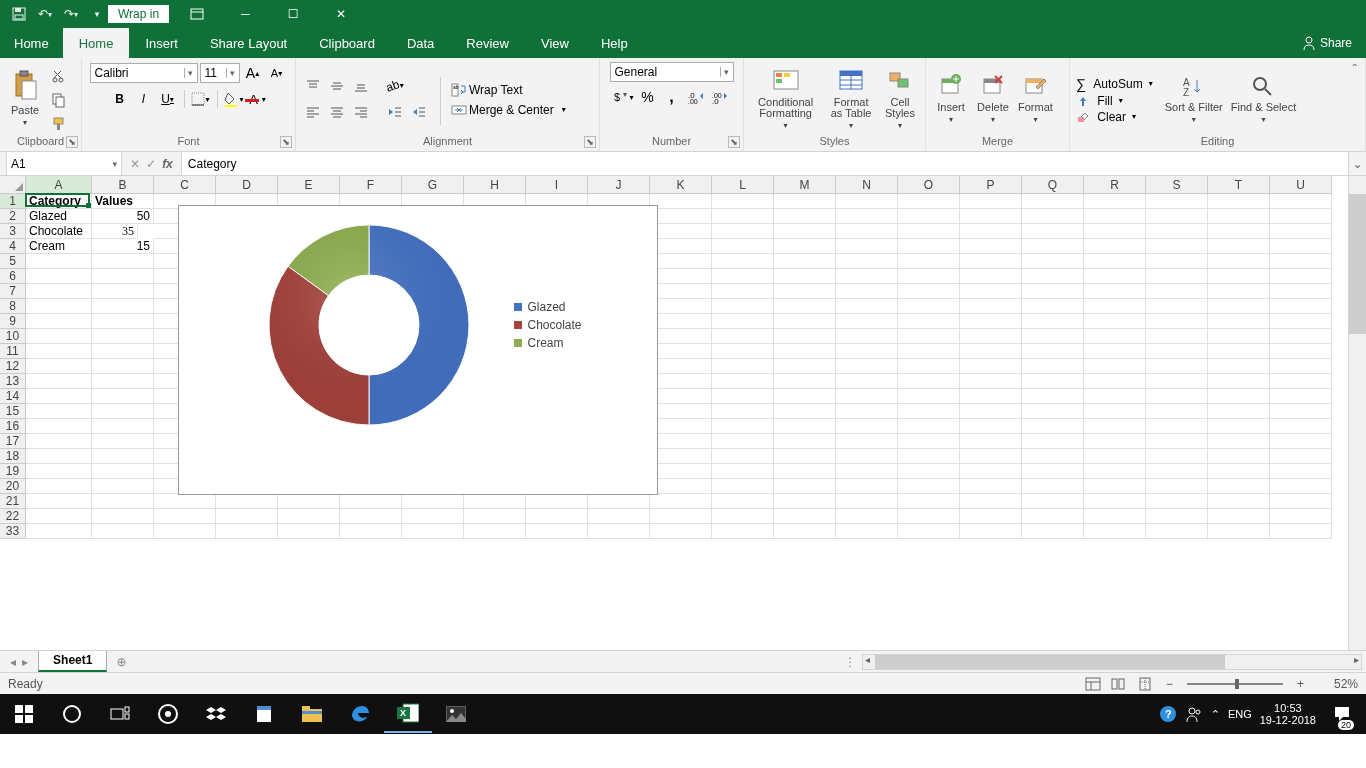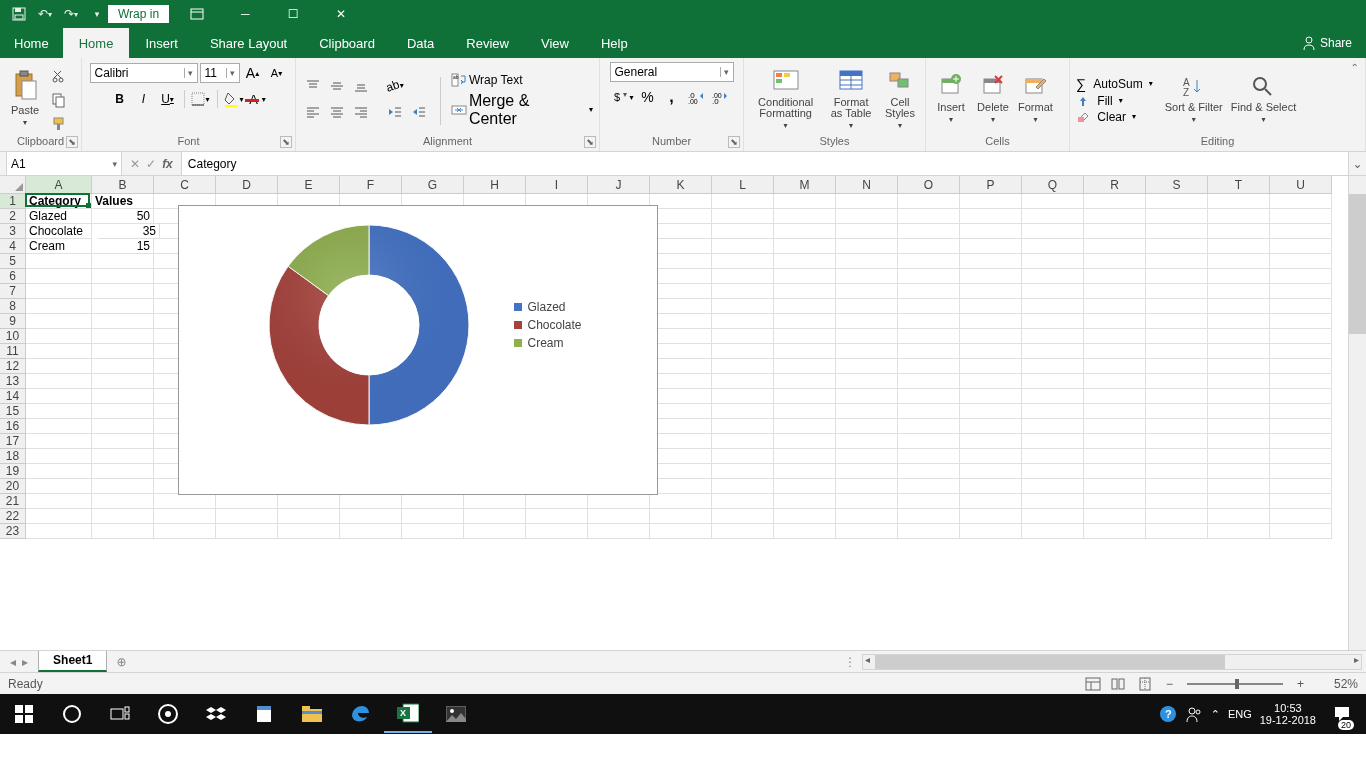--- a/index.html
+++ b/index.html
@@ -317,21 +317,21 @@
               <path d="M12 10 L10 8 M12 10 L10 12" stroke="#4080c0"></path>
             </svg>
           <span style="font-size:12px;">Wrap Text</span>
         </div>
         <div class="row">
           <svg width="16" height="16">
               <rect x="1" y="4" width="14" height="8" fill="#fff" stroke="#888"></rect>
               <path d="M4 8 L7 8 M9 8 L12 8" stroke="#4080c0"></path>
               <path d="M6 6 L8 8 L6 10 M10 6 L8 8 L10 10" fill="none" stroke="#4080c0"></path>
             </svg>
-          <span style="font-size:16px;">Merge &amp; Center</span>
+          <span style="font-size:12px;">Merge &amp; Center</span>
           <span style="font-size:8px;margin-left:6px;">▾</span>
         </div>
       </div>
     </div>
     <div class="group-label">Alignment</div>
     <div class="dlg-launch">⬊</div>
   </div>
 
   <div class="group" style="width:144px;">
     <div class="group-content" style="flex-direction:column;gap:4px;">
@@ -430,21 +430,21 @@
       <div class="rbtn">
         <svg width="26" height="26">
             <rect x="4" y="6" width="16" height="14" fill="#fff" stroke="#888"></rect>
             <rect x="4" y="6" width="16" height="4" fill="#f0b060"></rect>
             <path d="M14 14 L22 6 L24 8 L16 16 Z" fill="#f0b060" stroke="#888"></path>
           </svg>
         <span>Format</span>
           <span style="font-size:8px;">▾</span>
       </div>
     </div>
-    <div class="group-label">Cells</div>
+    <div class="group-label">Merge</div>
   </div>
 
   <div class="group" style="flex:1;">
     <div class="group-content">
       <div class="stack" style="gap:2px;margin-top:2px;">
         <div class="row"><span style="font-size:14px;">∑</span>&nbsp;<span>AutoSum</span><span style="font-size:8px;margin-left:4px;">▾</span></div>
         <div class="row"><svg width="14" height="14">
               <path d="M4 7 L7 3 L10 7 Z" fill="#4080c0"></path>
               <rect x="6" y="7" width="2" height="5" fill="#4080c0"></rect>
             </svg>&nbsp;<span>Fill</span><span style="font-size:8px;margin-left:4px;">▾</span></div>
@@ -533,21 +533,21 @@
       <div class="rh">13</div>
       <div class="rh">14</div>
       <div class="rh">15</div>
       <div class="rh">16</div>
       <div class="rh">17</div>
       <div class="rh">18</div>
       <div class="rh">19</div>
       <div class="rh">20</div>
       <div class="rh">21</div>
       <div class="rh">22</div>
-      <div class="rh">23</div>
+      <div class="rh">33</div>
     </div>
   <div class="cells" id="cells">
     <div class="active-cursor" id="cursor" style="left: -1px; top: -1px; width: 65px; height: 14px;"></div>
   <div class="cell header" style="left: 0px; top: 0px; width: 66px;">Category</div>
       <div class="cell header" style="left: 66px; top: 0px; width: 62px;">Values</div>
       <div class="cell" style="left: 128px; top: 0px; width: 62px;"></div>
       <div class="cell" style="left: 190px; top: 0px; width: 62px;"></div>
       <div class="cell" style="left: 252px; top: 0px; width: 62px;"></div>
       <div class="cell" style="left: 314px; top: 0px; width: 62px;"></div>
       <div class="cell" style="left: 376px; top: 0px; width: 62px;"></div>
@@ -580,21 +580,21 @@
       <div class="cell" style="left: 748px; top: 15px; width: 62px;"></div>
       <div class="cell" style="left: 810px; top: 15px; width: 62px;"></div>
       <div class="cell" style="left: 872px; top: 15px; width: 62px;"></div>
       <div class="cell" style="left: 934px; top: 15px; width: 62px;"></div>
       <div class="cell" style="left: 996px; top: 15px; width: 62px;"></div>
       <div class="cell" style="left: 1058px; top: 15px; width: 62px;"></div>
       <div class="cell" style="left: 1120px; top: 15px; width: 62px;"></div>
       <div class="cell" style="left: 1182px; top: 15px; width: 62px;"></div>
       <div class="cell" style="left: 1244px; top: 15px; width: 62px;"></div>
       <div class="cell" style="left: 0px; top: 30px; width: 66px;">Chocolate</div>
-      <div class="cell num" style="left: 72px; top: 30px; width: 62px;">35</div>
+      <div class="cell num" style="left: 50px; top: 30px; width: 62px; font-family: Liberation Serif, serif;">35</div>
       <div class="cell" style="left: 128px; top: 30px; width: 62px;"></div>
       <div class="cell" style="left: 190px; top: 30px; width: 62px;"></div>
       <div class="cell" style="left: 252px; top: 30px; width: 62px;"></div>
       <div class="cell" style="left: 314px; top: 30px; width: 62px;"></div>
       <div class="cell" style="left: 376px; top: 30px; width: 62px;"></div>
       <div class="cell" style="left: 438px; top: 30px; width: 62px;"></div>
       <div class="cell" style="left: 500px; top: 30px; width: 62px;"></div>
       <div class="cell" style="left: 562px; top: 30px; width: 62px;"></div>
       <div class="cell" style="left: 624px; top: 30px; width: 62px;"></div>
       <div class="cell" style="left: 686px; top: 30px; width: 62px;"></div>

